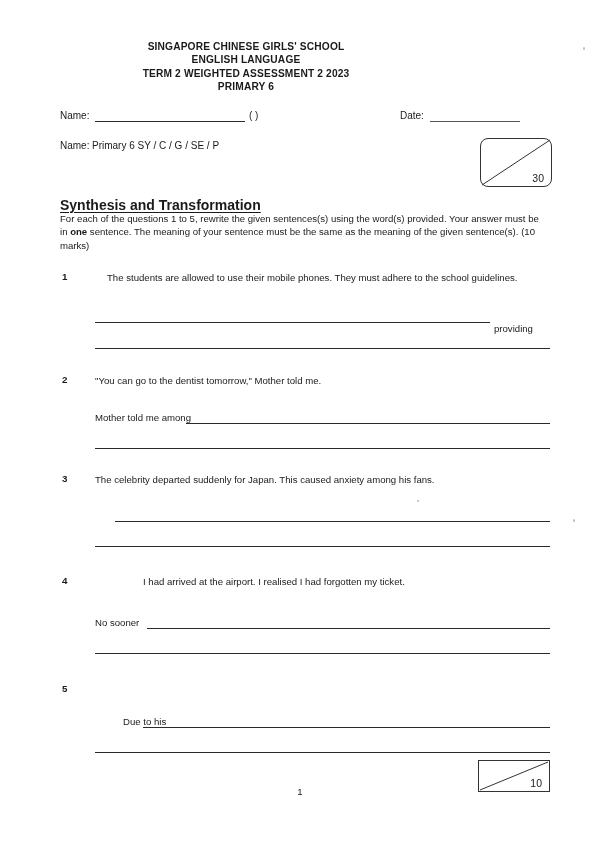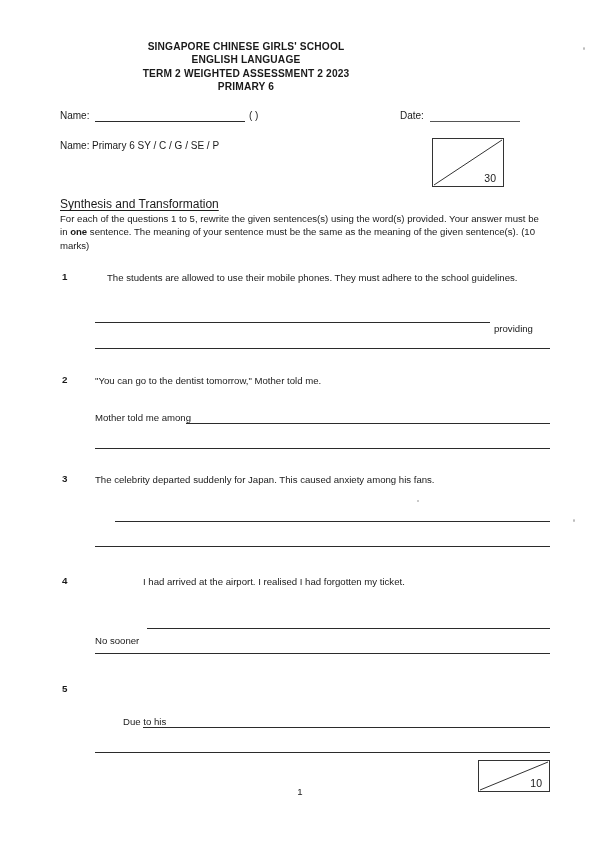--- a/index.html
+++ b/index.html
@@ -65,22 +65,22 @@
     right: 7px;
     bottom: 2px;
     font-size: 10.5px;
   }
 
   
   .section-title {
     position: absolute;
     left: 60px;
     top: 197px;
-    font-size: 12px;
-    font-weight: normal;
+    font-size: 14px;
+    font-weight: bold;
     text-decoration: underline;
     text-underline-offset: 2px;
   }
   .instructions {
     position: absolute;
     left: 60px;
     top: 212px;
     width: 485px;
     font-size: 9.6px;
     line-height: 13.4px;
@@ -141,21 +141,21 @@
   <div class="field-label" style="left:60px; top:110px;">Name:</div>
   <div class="rule" style="left:95px; top:121px; width:150px;"></div>
   <div class="field-label" style="left:249px; top:110px;">(    )</div>
 
   <div class="field-label" style="left:400px; top:110px;">Date:</div>
   <div class="rule thin" style="left:430px; top:121px; width:90px;"></div>
 
   <div class="field-label" style="left:60px; top:140px;">Name:</div>
   <div class="field-label" style="left:92px; top:140px;">Primary 6 SY / C / G / SE / P</div>
 
-  <div class="marks-box" style="left:432px; top:138px; width:70px; height:47px;">
+  <div class="marks-box" style="left:480px; top:138px; width:70px; height:47px;border-radius:8px;">
     <svg class="diag" viewBox="0 0 70 47" preserveAspectRatio="none">
       <line x1="1" y1="46" x2="69" y2="1" stroke="#333" stroke-width="1"></line>
     </svg>
     <span class="marks-value">30</span>
   </div>
 
   <div class="section-title">Synthesis and Transformation</div>
 
   <div class="instructions">
     <span>For each of the questions  1 to 5, rewrite the given sentences(s) using the word(s) provided. Your answer must be in </span><b>one</b><span> sentence. The meaning of your sentence must be the same as the meaning of the given sentence(s).  (10 marks)</span>
@@ -173,21 +173,21 @@
   <div class="rule" style="left:186px; top:423px; width:364px;"></div>
   <div class="rule" style="left:95px; top:448px; width:455px;"></div>
 
   <div class="q-num" style="left:62px; top:473px;">3</div>
   <div class="q-text" style="top:473px;">The celebrity departed suddenly for Japan. This caused anxiety among his fans.</div>
   <div class="rule" style="left:115px; top:521px; width:435px;"></div>
   <div class="rule" style="left:95px; top:546px; width:455px;"></div>
 
   <div class="q-num" style="left:62px; top:575px;">4</div>
   <div class="q-text" style="top:575px;padding-left:48px;">I had arrived at the airport. I realised I had forgotten my ticket.</div>
-  <div class="prefix" style="left:95px; top:635px;">No sooner</div>
+  <div class="prefix" style="left:95px; top:617px;">No sooner</div>
   <div class="rule" style="left:147px; top:628px; width:403px;"></div>
   <div class="rule" style="left:95px; top:653px; width:455px;"></div>
 
   <div class="q-num" style="left:62px; top:683px;">5</div>
   <div class="prefix" style="left:95px; top:716px;margin-left:28px;">Due to his</div>
   <div class="rule" style="left:143px; top:727px; width:407px;"></div>
   <div class="rule" style="left:95px; top:752px; width:455px;"></div>
 
   <div class="marks-box" style="left:478px; top:760px; width:70px; height:30px;">
     <svg class="diag" viewBox="0 0 70 30" preserveAspectRatio="none">

